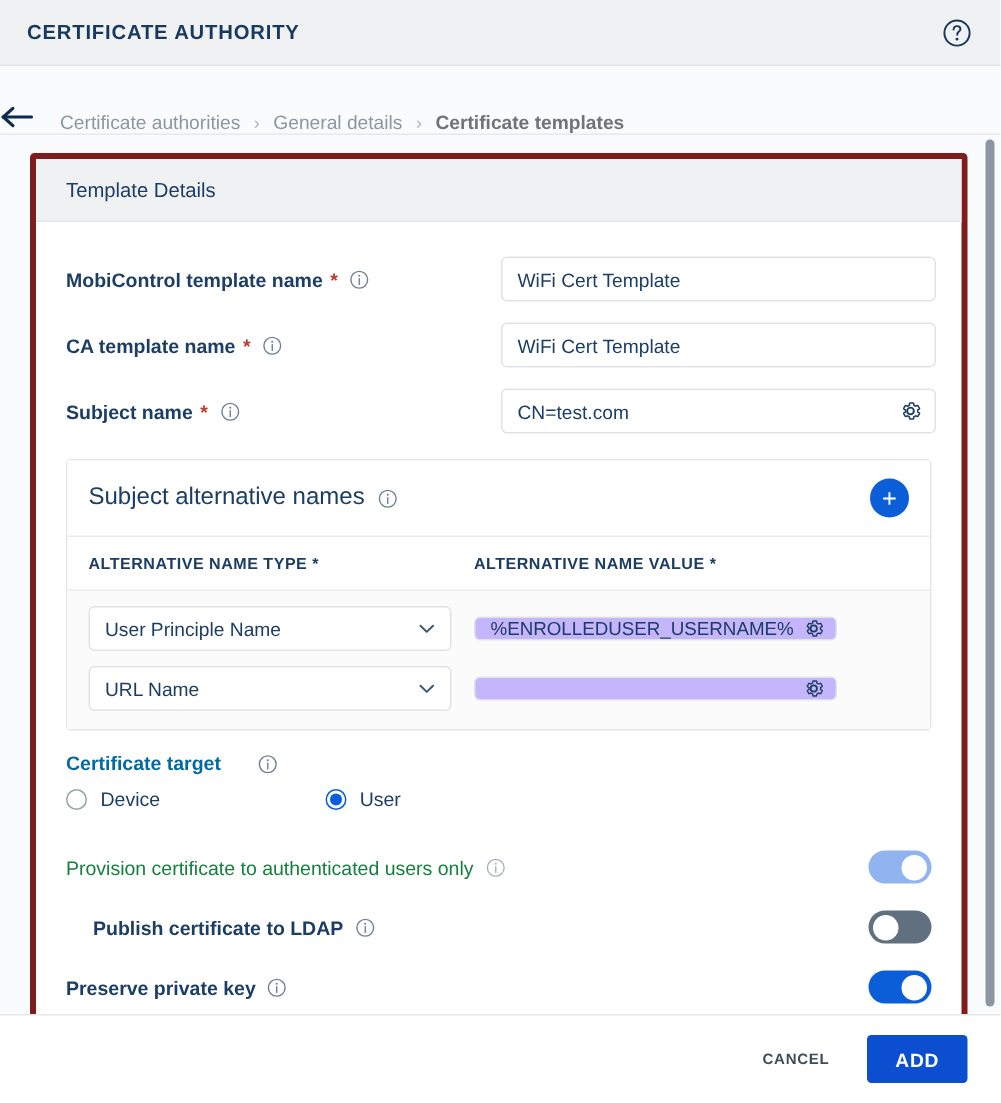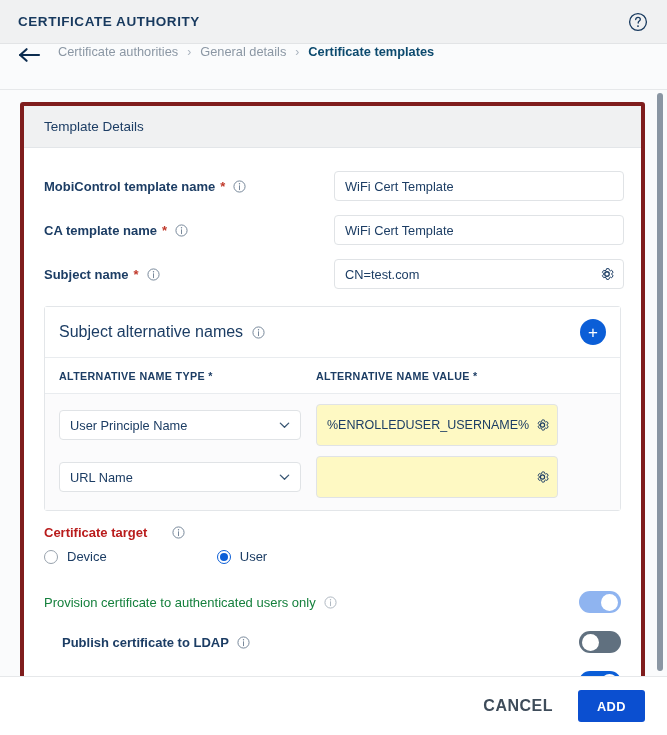--- a/index.html
+++ b/index.html
@@ -42,39 +42,39 @@
     display: flex; align-items: center; justify-content: center;
     cursor: pointer;
   }
 
   
   .crumbbar {
     height: 46px;
     background: #fafbfc;
     border-bottom: 1px solid #e6e8ea;
     display: flex;
-    align-items: flex-start;
-    padding: 0 18px;
+    align-items: flex-end;
+    padding: 0 0;
     flex: 0 0 auto;
   }
   .back-arrow {
     width: 26px; height: 22px;
     margin-right: 14px;
     display: flex; align-items: center;
     cursor: pointer;
   }
   .crumbs { display: flex; align-items: center; gap: 9px; }
   .crumb {
     font-size: 12.8px;
     color: #8b97a4;
     cursor: pointer;
     white-space: nowrap;
   }
   .crumb.current {
-    color: #0c4a6e;
+    color: #737373;
     font-weight: bold;
     cursor: default;
   }
   .crumb-sep {
     color: #aab4bf;
     font-size: 12px;
     user-select: none;
   }
 
   
@@ -228,47 +228,47 @@
     position: relative;
   }
   .select-box .chev {
     position: absolute; right: 9px; top: 50%;
     transform: translateY(-50%);
     display: flex;
   }
   .value-box {
     width: 242px;
     flex: 0 0 242px;
-    height: 42px;
+    height: 16px;
     border: 1px solid #e0e3e6;
     border-radius: 4px;
-    background: #fef9c3;
+    background: #c4b5fd;
     font-size: 12.5px;
     color: #1c3d64;
     padding: 0 32px 0 10px;
     display: flex;
     align-items: center;
     position: relative;
     overflow: hidden;
     white-space: nowrap;
   }
   .value-box .gear-btn {
     position: absolute; right: 7px; top: 50%;
     transform: translateY(-50%);
     cursor: pointer;
     display: flex;
   }
 
   
   .group-label {
     font-size: 13px;
     font-weight: bold;
-    color: #b91c1c;
-    display: flex;
-    align-items: center;
+    color: #0369a1;
+    display: flex;
+    align-items: flex-end;
     gap: 22px;
     margin: 14px 0 9px 0;
   }
   .radio-row { display: flex; align-items: center; margin-bottom: 18px; gap: 43px; }
   .radio-item {
     display: flex; align-items: center;
     gap: 9px;
     cursor: pointer;
     font-size: 13px;
     color: #1c3d64;
@@ -338,21 +338,21 @@
     display: flex;
     align-items: center;
     justify-content: flex-end;
     padding: 0 22px;
     gap: 17px;
     flex: 0 0 auto;
   }
   .btn-cancel {
     background: transparent;
     border: none;
-    font-size: 16px;
+    font-size: 10px;
     font-weight: bold;
     letter-spacing: .5px;
     color: #3e4c5a;
     cursor: pointer;
     padding: 8px 8px;
     font-family: "Liberation Sans", sans-serif;
   }
   .btn-add {
     background: #0b4fd0;
     border: none;

